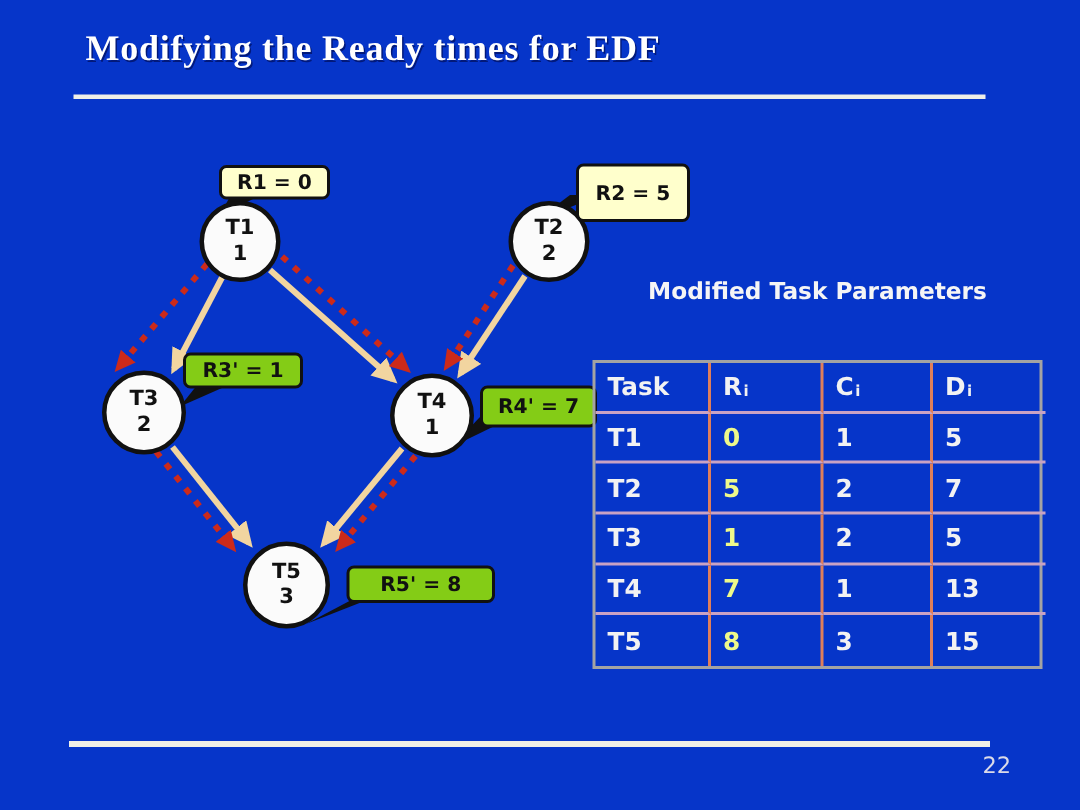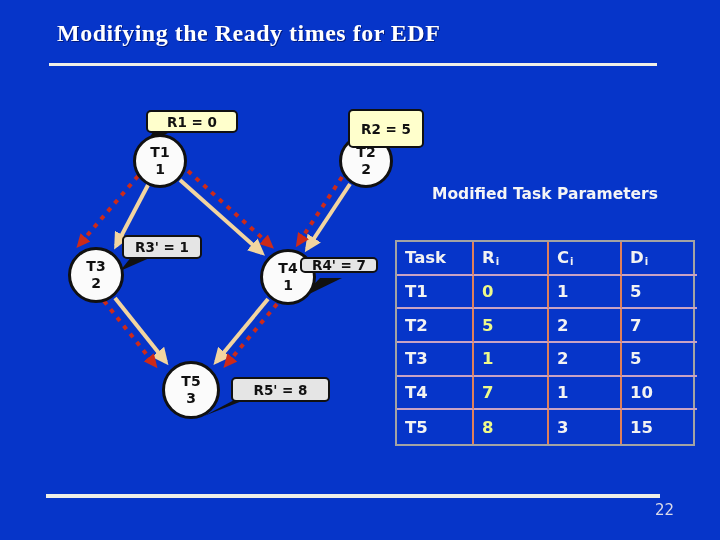--- a/index.html
+++ b/index.html
@@ -33,25 +33,25 @@
   .node-t4 { left:260px; top:249px; width:56px; height:56px; }
   .node-t5 { left:162px; top:361px; width:58px; height:58px; }
 
   .callout {
     position:absolute; box-sizing:border-box;
     border:2px solid #111; border-radius:5px;
     display:flex; align-items:center; justify-content:center;
     font-size:13.5px; font-weight:bold; color:#111;
   }
   .cream  { background:#FFFFCC; }
-  .salmon { background:#e5e5e5; }
-  .co-r1 { left:146px; top:110px; width:92px; height:23px; }
-  .co-r2 { left:348px; top:109px; width:76px; height:39px; }
+  .salmon { background:#84cc16; }
+  .co-r1 { left:146px; top:110px; width:74px; height:23px; }
+  .co-r2 { left:384px; top:109px; width:76px; height:39px; }
   .co-r3 { left:122px; top:235px; width:80px; height:24px; }
-  .co-r4 { left:300px; top:257px; width:78px; height:16px;text-decoration:underline; }
+  .co-r4 { left:320px; top:257px; width:78px; height:28px; }
   .co-r5 { left:231px; top:377px; width:99px; height:25px; }
 
   
   .table-title {
     position:absolute; left:395px; top:185px; width:300px; text-align:center;
     font-size:15.5px; font-weight:bold; color:#F5F5F5;
   }
   .ptable {
     position:absolute; left:395px; top:240px; width:300px; height:206px;
     display:grid; grid-template-columns:77px 75px 73px 75px; grid-auto-rows:1fr;
@@ -167,21 +167,21 @@
     <div class="cell last-col">7</div>
 
     <div class="cell">T3</div>
     <div class="cell rval">1</div>
     <div class="cell">2</div>
     <div class="cell last-col">5</div>
 
     <div class="cell">T4</div>
     <div class="cell rval">7</div>
     <div class="cell">1</div>
-    <div class="cell last-col">10</div>
+    <div class="cell last-col">13</div>
 
     <div class="cell last-row">T5</div>
     <div class="cell rval last-row">8</div>
     <div class="cell last-row">3</div>
     <div class="cell last-col last-row">15</div>
   </div>
 
   <div class="bottom-rule"></div>
   <div class="page-number">22</div>
 

